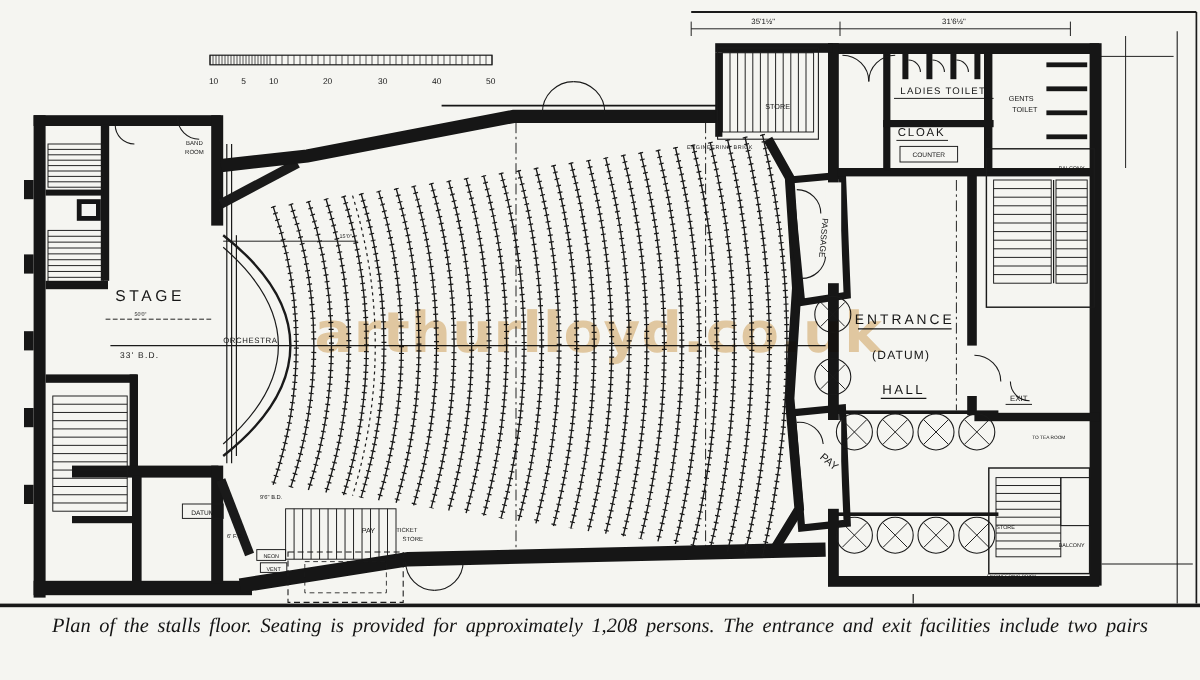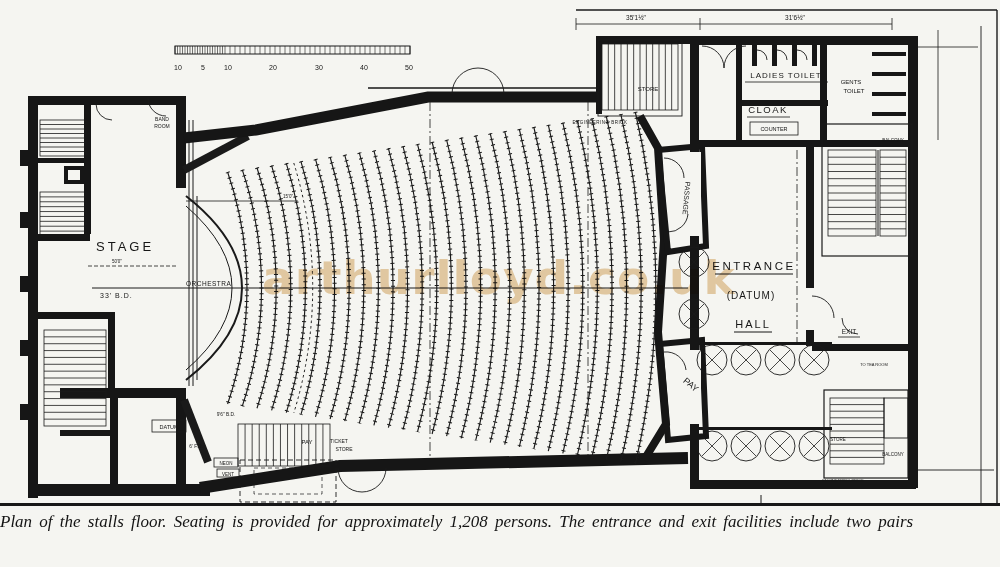--- a/index.html
+++ b/index.html
@@ -3,21 +3,21 @@
 <meta charset="utf-8">
 <style>
   html,body{margin:0;padding:0;background:#ffffff;}
   .page{position:relative;width:1000px;height:567px;background:#f5f5f1;overflow:hidden;
         font-family:"Liberation Sans",sans-serif;}
   .plan-svg{position:absolute;left:0;top:0;}
   .watermark{position:absolute;left:262px;top:250px;width:450px;white-space:nowrap;
         font-family:"DejaVu Sans",sans-serif;font-weight:700;font-size:47px;letter-spacing:1px;
         color:#e9cda4;mix-blend-mode:multiply;opacity:.95;}
   .separator{position:absolute;left:0;top:503px;width:1000px;height:3px;background:#181818;}
-  .caption{position:absolute;left:0;top:509px;width:1000px;text-align:left;
+  .caption{position:absolute;left:0;top:509px;width:1000px;text-align:center;
         font-family:"Liberation Serif",serif;font-style:italic;font-size:17px;color:#141414;
         line-height:1.5;word-spacing:3px;}
   text{font-family:"Liberation Sans",sans-serif;fill:#161616;}
 </style>
 </head>
 <body>
 
 <div class="page">
 
   <svg id="plan" class="plan-svg" width="1000" height="507" viewBox="0 0 1000 507">

